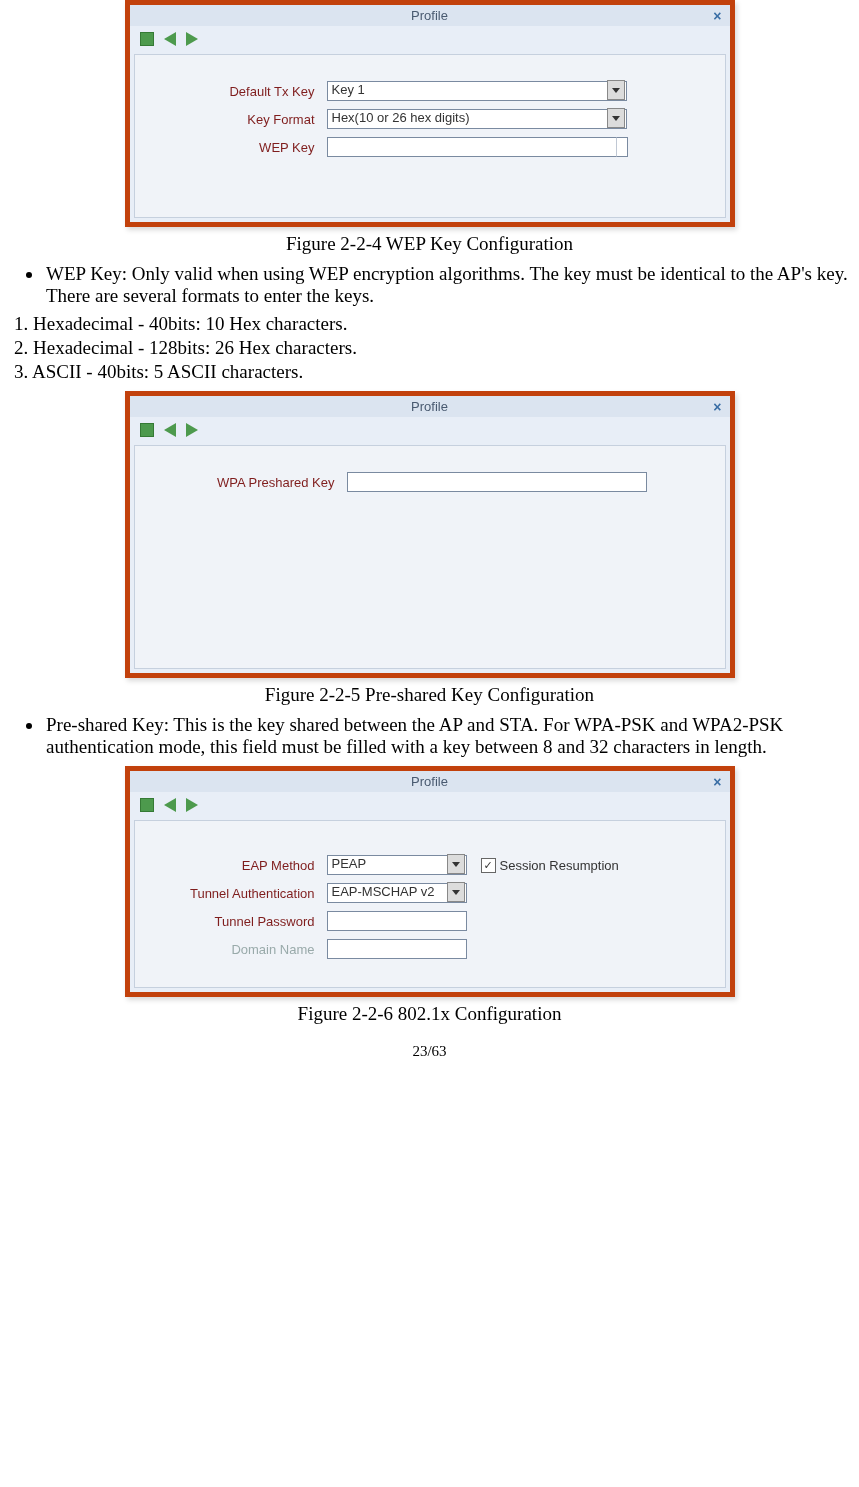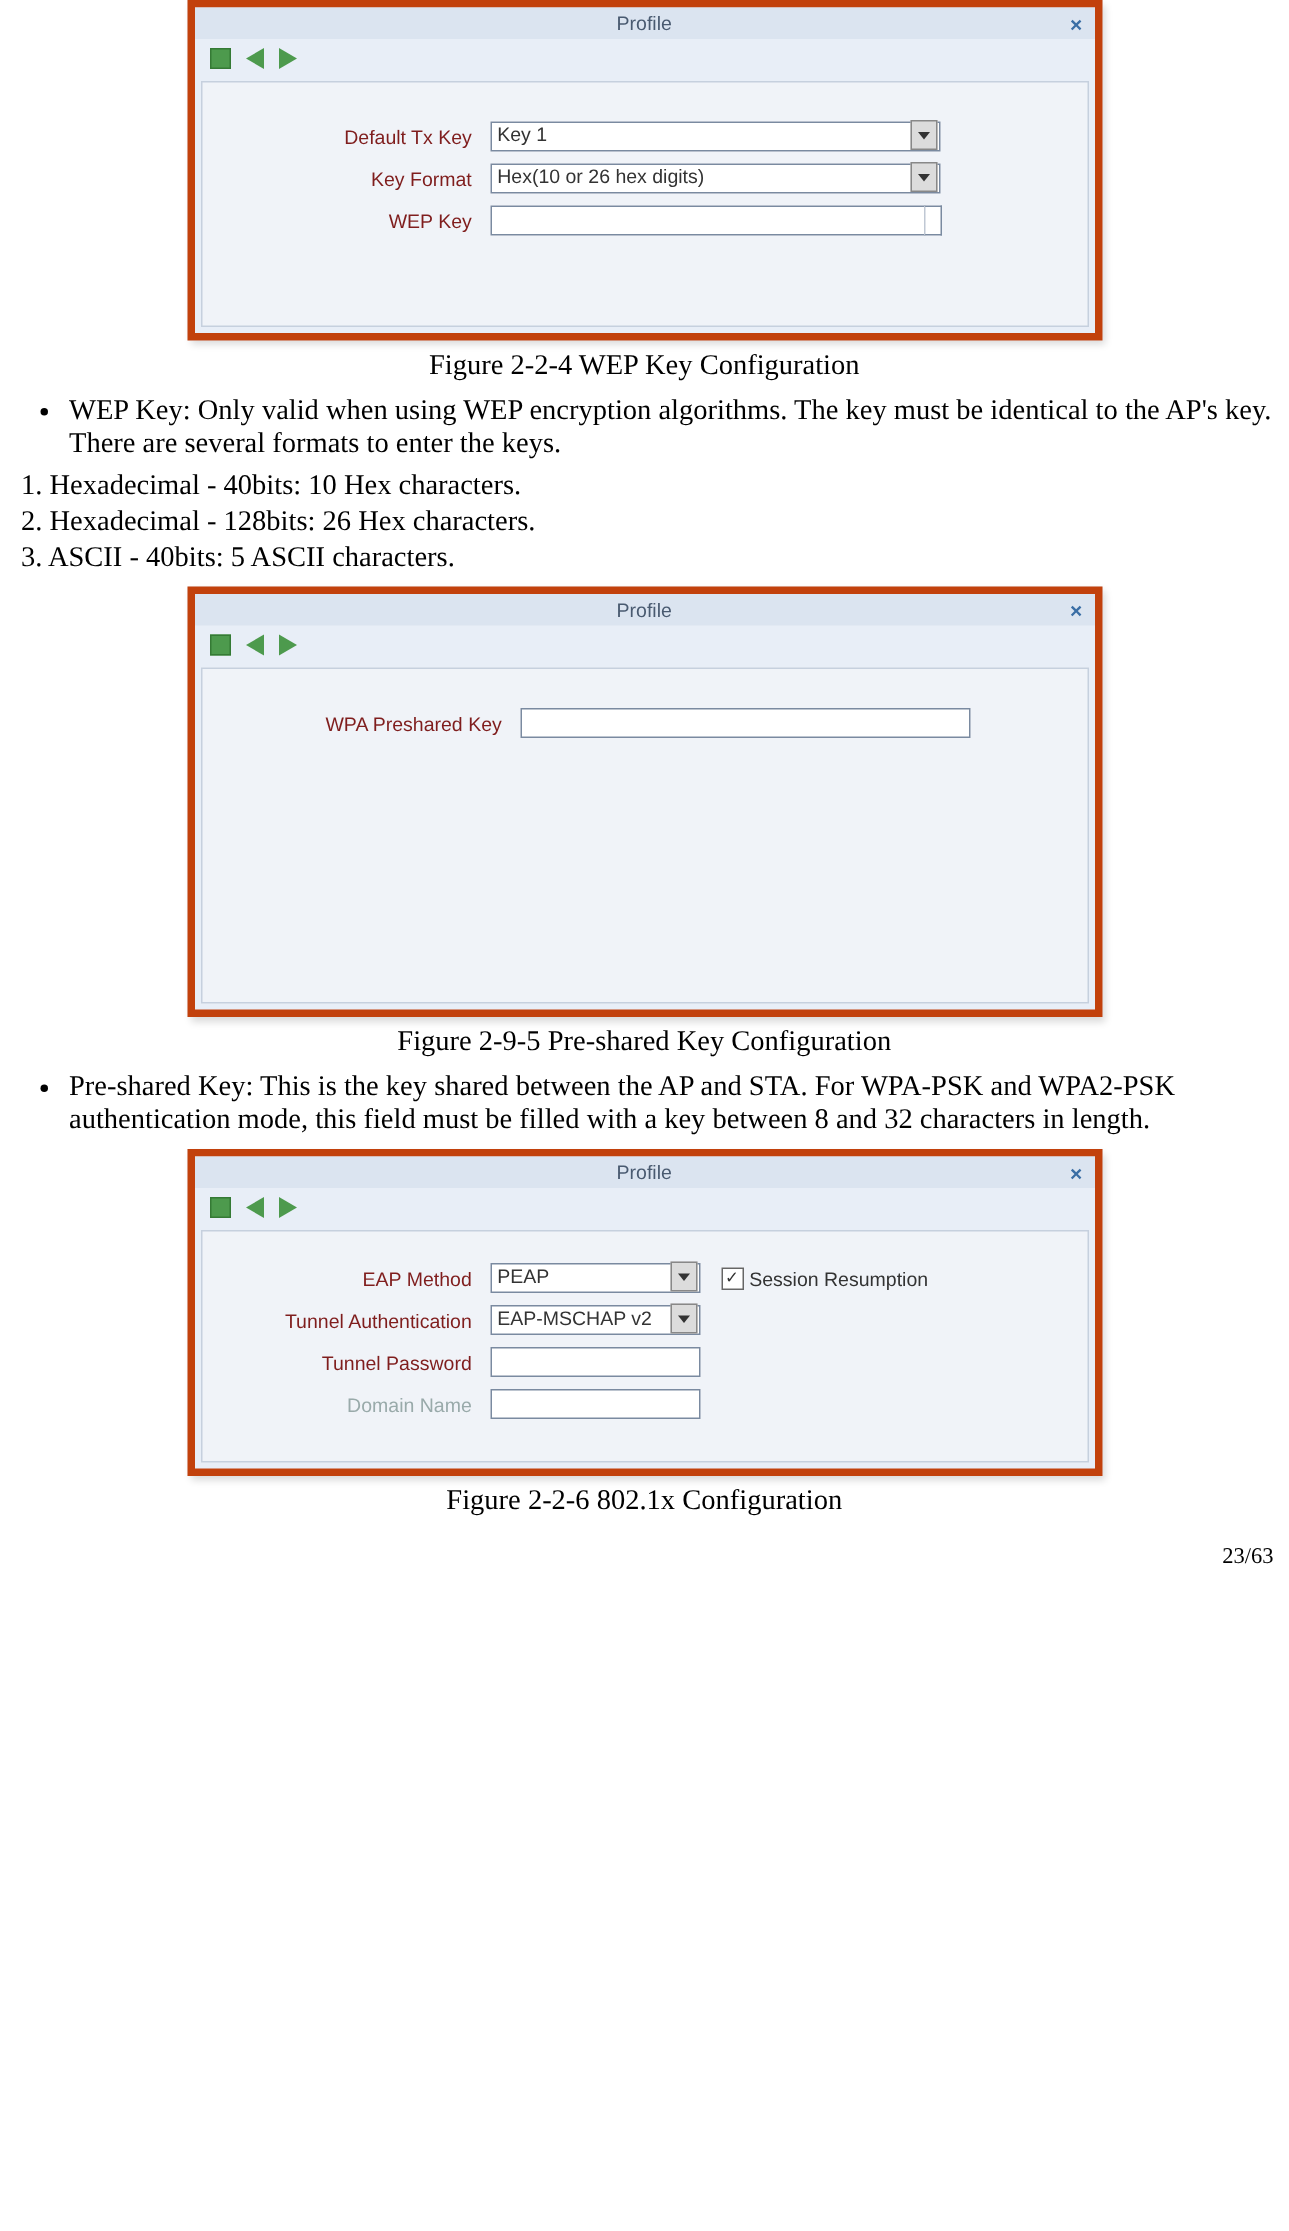--- a/index.html
+++ b/index.html
@@ -132,21 +132,21 @@
     padding-left: 34px;
   }
   ul.bullet li {
     margin: 2px 0;
     padding-left: 2px;
   }
   .numitem {
     margin: 2px 0 2px 4px;
   }
   .pagenum {
-    text-align: right;
+    text-align: center;
     font-size: 15px;
     margin-top: 18px;
   }
 </style>
 </head>
 <body>
 
 <div class="page">
 
   <div class="dialog">
@@ -202,37 +202,37 @@
       <span class="nav-arrow nav-right"></span>
     </div>
     <div class="dlg-body" style="min-height:180px">
       <div class="form-row">
         <div class="form-label" style="width:180px">WPA Preshared Key</div>
         <div class="form-text" style="width:300px"></div>
       </div>
     </div>
   </div>
 
-  <div class="caption">Figure 2-9-5 Pre-shared Key Configuration</div>
+  <div class="caption">Figure 2-2-5 Pre-shared Key Configuration</div>
 
   <ul class="bullet">
     <li>Pre-shared Key: This is the key shared between the AP and STA. For WPA-PSK and WPA2-PSK authentication mode, this field must be filled with a key between 8 and 32 characters in length.</li>
   </ul>
 
   <div class="dialog" style="margin-top:8px">
     <div class="dlg-titlebar">
       <span>Profile</span>
       <span class="dlg-close">×</span>
     </div>
     <div class="dlg-nav">
       <span class="nav-stop"></span>
       <span class="nav-arrow nav-left"></span>
       <span class="nav-arrow nav-right"></span>
     </div>
-    <div class="dlg-body" style="padding:13px 20px 20px 20px">
+    <div class="dlg-body" style="padding:26px 20px 20px 20px">
 
       <div class="form-row">
         <div class="form-label">EAP Method</div>
         <div class="form-select" style="width:140px">
           <span>PEAP</span>
           <span class="select-btn"></span>
         </div>
         <div style="display:flex;align-items:center;margin-left:14px">
           <span class="checkbox">
               <span>✓</span>

